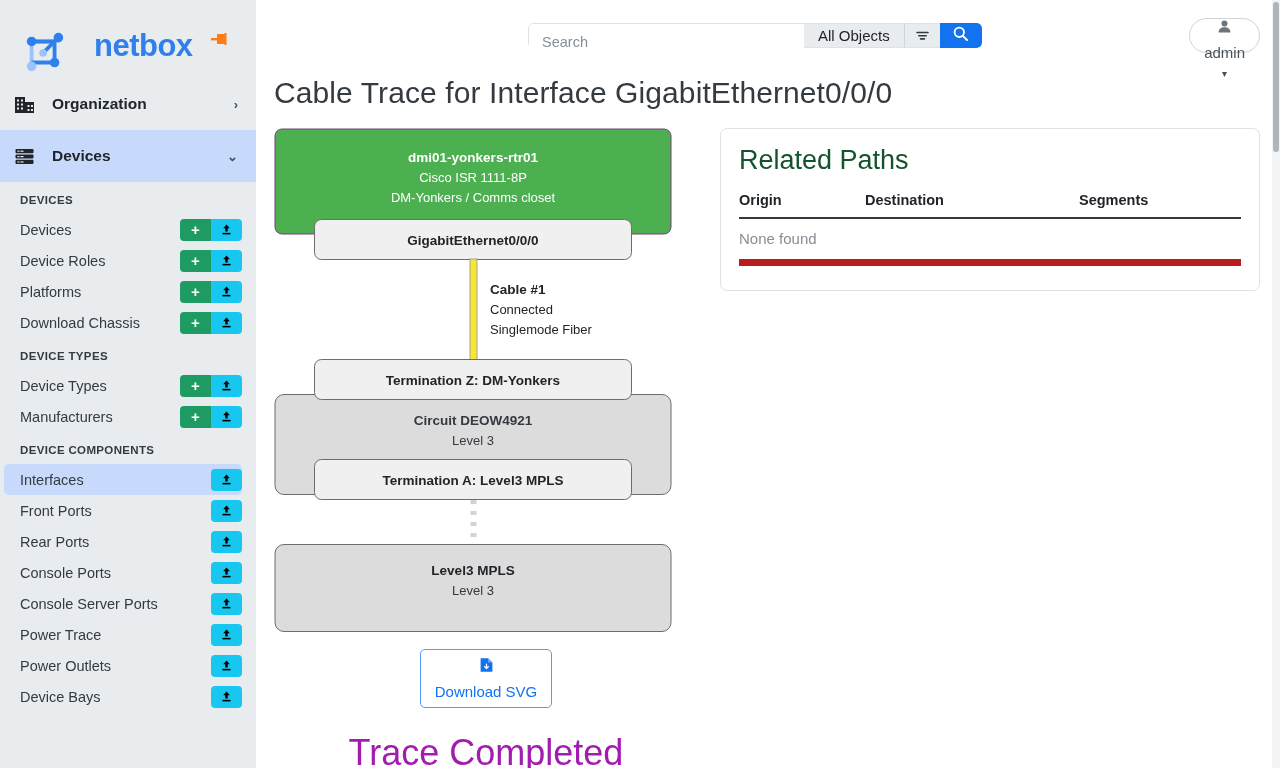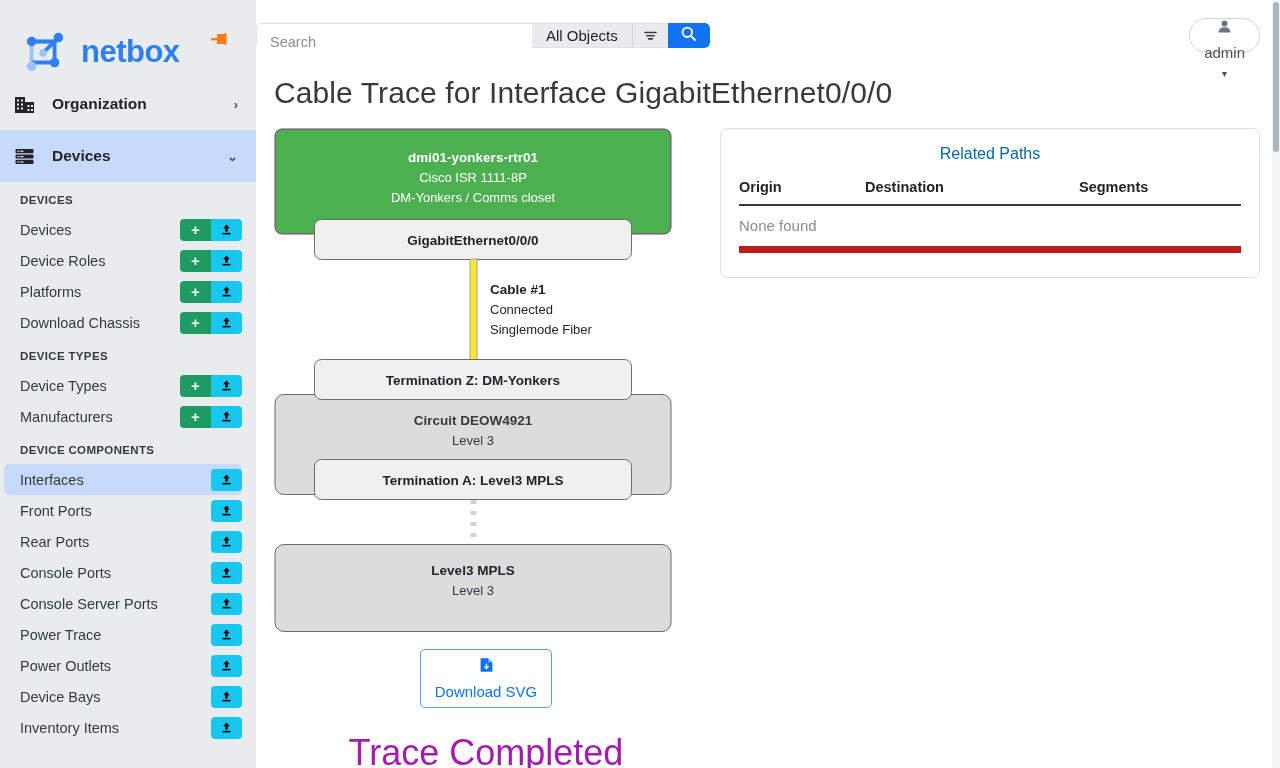--- a/index.html
+++ b/index.html
@@ -18,21 +18,21 @@
     width: 256px; height: 768px; flex: 0 0 256px;
     background: #e9ecef;
     overflow: hidden;
     position: relative;
   }
   .brand-row {
     height: 78px;
     display: flex; align-items: center;
     padding: 0 14px 0 22px;
   }
-  .brand-logo { display: flex; align-items: center; gap: 13px; flex: 1; margin-top: 25px; }
+  .brand-logo { display: flex; align-items: flex-start; gap: 26px; flex: 1; margin-top: 25px; }
   .logo-mark { width: 46px; height: 44px; flex: 0 0 46px; }
   .logo-word {
     font-size: 31px; font-weight: 700; color: #2f80ed;
     letter-spacing: -0.5px; line-height: 1;
   }
   .pin-btn {
     width: 22px; height: 22px; display: flex; align-items: center;
     justify-content: center; cursor: pointer; margin-right: 12px;
   }
 
@@ -76,20 +76,21 @@
 
   
   .main { flex: 1; height: 768px; position: relative; background: #fff; overflow: hidden; }
   .topbar {
     height: 70px; display: flex; align-items: center;
     padding: 0 20px 0 0;
     position: relative;
   }
   .search-wrap {
     display: flex; align-items: stretch; height: 25px;
+    margin-left: 272px;
     border-radius: 5px; overflow: hidden;
   }
   .search-input {
     width: 276px; height: 38px;
     border: 1px solid #dee2e6; border-right: none;
     border-radius: 5px 0 0 5px;
     padding: 0 13px; font-size: 14.5px; color: #495057;
     background: #fff; outline: none;
     font-family: "Liberation Sans", sans-serif;
   }
@@ -144,21 +145,21 @@
   .trace-status {
     text-align: center; color: #a21caf;
     font-size: 36px; font-weight: 400; padding-top: 24px;
   }
 
   
   .card {
     border: 1px solid #dee2e6; border-radius: 7px;
     background: #fff; padding: 16px 18px 24px 18px;
   }
-  .card-title { font-size: 16px; font-weight: 400; color: #0369a1; margin-bottom: 16px; text-align: center; }
+  .card-title { font-size: 27px; font-weight: 400; color: #14532d; margin-bottom: 16px; }
   table.paths { width: 100%; border-collapse: collapse; }
   table.paths th {
     text-align: left; font-size: 14.5px; font-weight: 700; color: #212529;
     padding: 0 0 9px 0; border-bottom: 2px solid #343a40;
   }
   table.paths th.c1 { width: 126px; }
   table.paths th.c2 { width: 214px; }
   table.paths td {
     font-size: 15px; color: #868e96; padding: 11px 0 12px 0;
     border-bottom: 7px solid #b91c1c;
@@ -398,31 +399,20 @@
         <span class="mini-btn imp solo">
           <svg width="13" height="13" viewBox="0 0 14 14" fill="#000">
               <path d="M7 1.5 L10.6 5.6 H8.3 V9.2 H5.7 V5.6 H3.4 Z"></path>
               <rect x="2.6" y="10.6" width="8.8" height="1.7"></rect>
             </svg>
         </span>
       </span>
     </div>
     <div class="nav-item">
       <span class="ni-label">Device Bays</span>
-      <span class="btn-group">
-        <span class="mini-btn imp solo">
-          <svg width="13" height="13" viewBox="0 0 14 14" fill="#000">
-              <path d="M7 1.5 L10.6 5.6 H8.3 V9.2 H5.7 V5.6 H3.4 Z"></path>
-              <rect x="2.6" y="10.6" width="8.8" height="1.7"></rect>
-            </svg>
-        </span>
-      </span>
-    </div>
-    <div class="nav-item">
-      <span class="ni-label">Inventory Items</span>
       <span class="btn-group">
         <span class="mini-btn imp solo">
           <svg width="13" height="13" viewBox="0 0 14 14" fill="#000">
               <path d="M7 1.5 L10.6 5.6 H8.3 V9.2 H5.7 V5.6 H3.4 Z"></path>
               <rect x="2.6" y="10.6" width="8.8" height="1.7"></rect>
             </svg>
         </span>
       </span>
     </div>
   </div>

